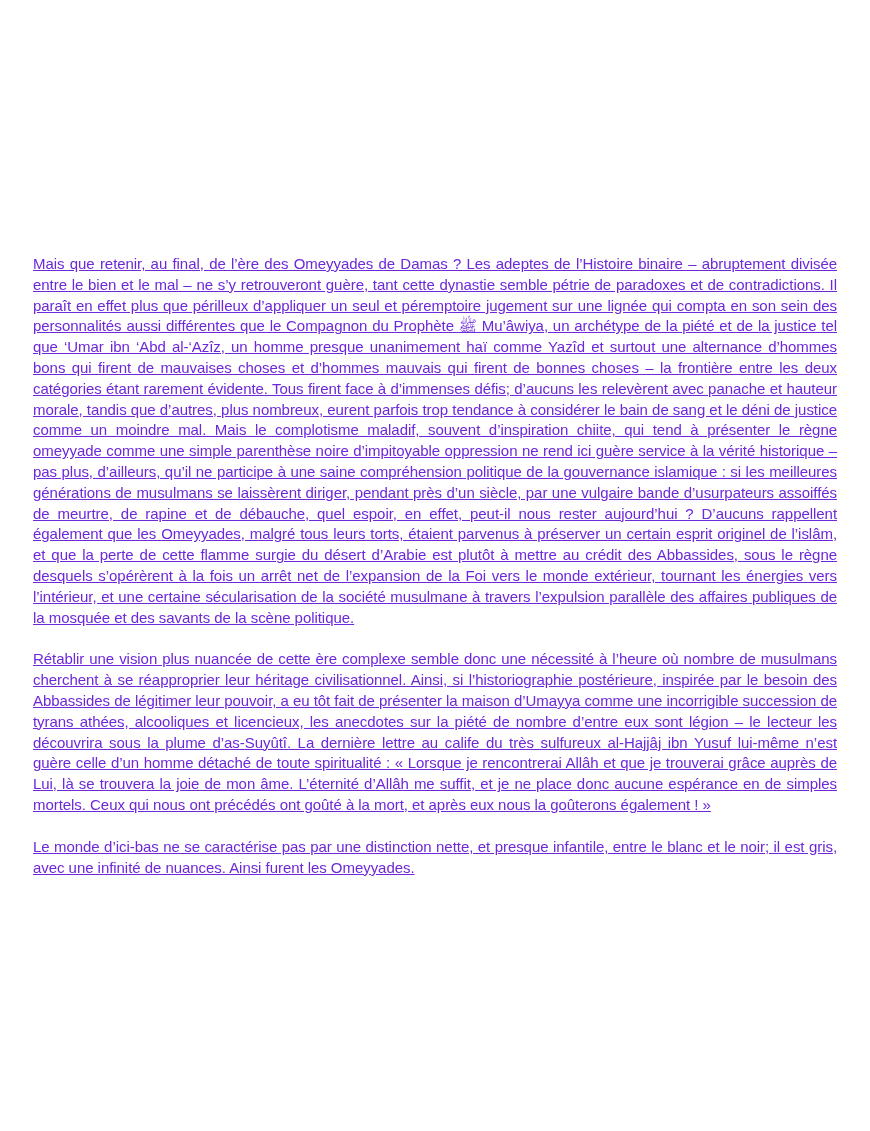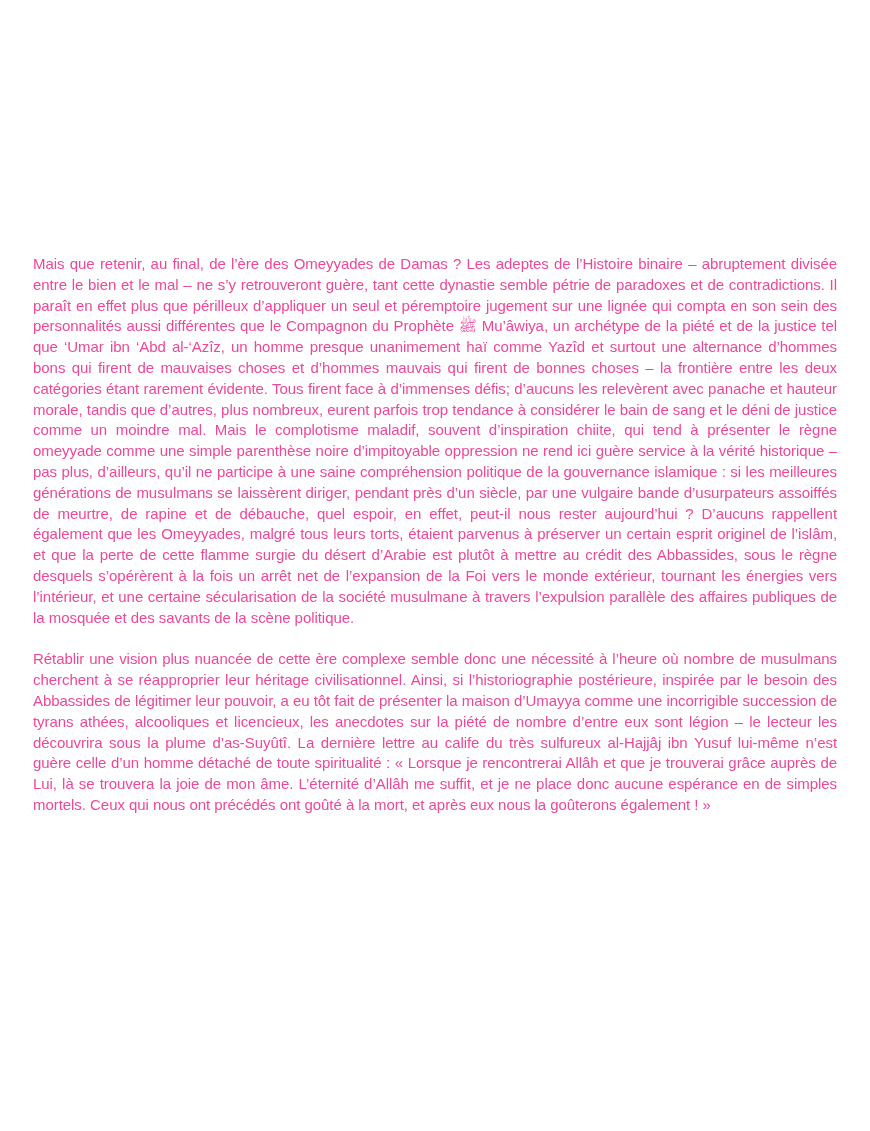--- a/index.html
+++ b/index.html
@@ -16,28 +16,30 @@
     font-family: "Liberation Sans", sans-serif;
   }
   .article {
     position: absolute;
     top: 254px;
     left: 33px;
     width: 804px;
   }
   .article p {
     margin: 0 0 21px 0;
-    color: #ec4899;
+    color: #6d28d9;
     font-size: 15px;
     letter-spacing: -0.05px;
     line-height: 20.8px;
     text-align: justify;
+    text-decoration: underline;
   }
 </style>
 </head>
 <body>
 
 <div class="page">
   <div class="article">
     <p>Mais que retenir, au final, de l’ère des Omeyyades de Damas&nbsp;? Les adeptes de l’Histoire binaire – abruptement divisée entre le bien et le mal – ne s’y retrouveront guère, tant cette dynastie semble pétrie de paradoxes et de contradictions. Il paraît en effet plus que périlleux d’appliquer un seul et péremptoire jugement sur une lignée qui compta en son sein des personnalités aussi différentes que le Compagnon du Prophète ﷺ Mu’âwiya, un archétype de la piété et de la justice tel que ‘Umar ibn ‘Abd al-‘Azîz, un homme presque unanimement haï comme Yazîd et surtout une alternance d’hommes bons qui firent de mauvaises choses et d’hommes mauvais qui firent de bonnes choses – la frontière entre les deux catégories étant rarement évidente. Tous firent face à d’immenses défis; d’aucuns les relevèrent avec panache et hauteur morale, tandis que d’autres, plus nombreux, eurent parfois trop tendance à considérer le bain de sang et le déni de justice comme un moindre mal. Mais le complotisme maladif, souvent d’inspiration chiite, qui tend à présenter le règne omeyyade comme une simple parenthèse noire d’impitoyable oppression ne rend ici guère service à la vérité historique – pas plus, d’ailleurs, qu’il ne participe à une saine compréhension politique de la gouvernance islamique&nbsp;: si les meilleures générations de musulmans se laissèrent diriger, pendant près d’un siècle, par une vulgaire bande d’usurpateurs assoiffés de meurtre, de rapine et de débauche, quel espoir, en effet, peut-il nous rester aujourd’hui&nbsp;? D’aucuns rappellent également que les Omeyyades, malgré tous leurs torts, étaient parvenus à préserver un certain esprit originel de l’islâm, et que la perte de cette flamme surgie du désert d’Arabie est plutôt à mettre au crédit des Abbassides, sous le règne desquels s’opérèrent à la fois un arrêt net de l’expansion de la Foi vers le monde extérieur, tournant les énergies vers l’intérieur, et une certaine sécularisation de la société musulmane à travers l’expulsion parallèle des affaires publiques de la mosquée et des savants de la scène politique.</p>
     <p>Rétablir une vision plus nuancée de cette ère complexe semble donc une nécessité à l’heure où nombre de musulmans cherchent à se réapproprier leur héritage civilisationnel. Ainsi, si l’historiographie postérieure, inspirée par le besoin des Abbassides de légitimer leur pouvoir, a eu tôt fait de présenter la maison d’Umayya comme une incorrigible succession de tyrans athées, alcooliques et licencieux, les anecdotes sur la piété de nombre d’entre eux sont légion – le lecteur les découvrira sous la plume d’as-Suyûtî. La dernière lettre au calife du très sulfureux al-Hajjâj ibn Yusuf lui-même n’est guère celle d’un homme détaché de toute spiritualité&nbsp;: «&nbsp;Lorsque je rencontrerai Allâh et que je trouverai grâce auprès de Lui, là se trouvera la joie de mon âme. L’éternité d’Allâh me suffit, et je ne place donc aucune espérance en de simples mortels. Ceux qui nous ont précédés ont goûté à la mort, et après eux nous la goûterons également&nbsp;!&nbsp;»</p>
+    <p>Le monde d’ici-bas ne se caractérise pas par une distinction nette, et presque infantile, entre le blanc et le noir; il est gris, avec une infinité de nuances. Ainsi furent les Omeyyades.</p>
   </div>
 </div>
 
 </body></html>

